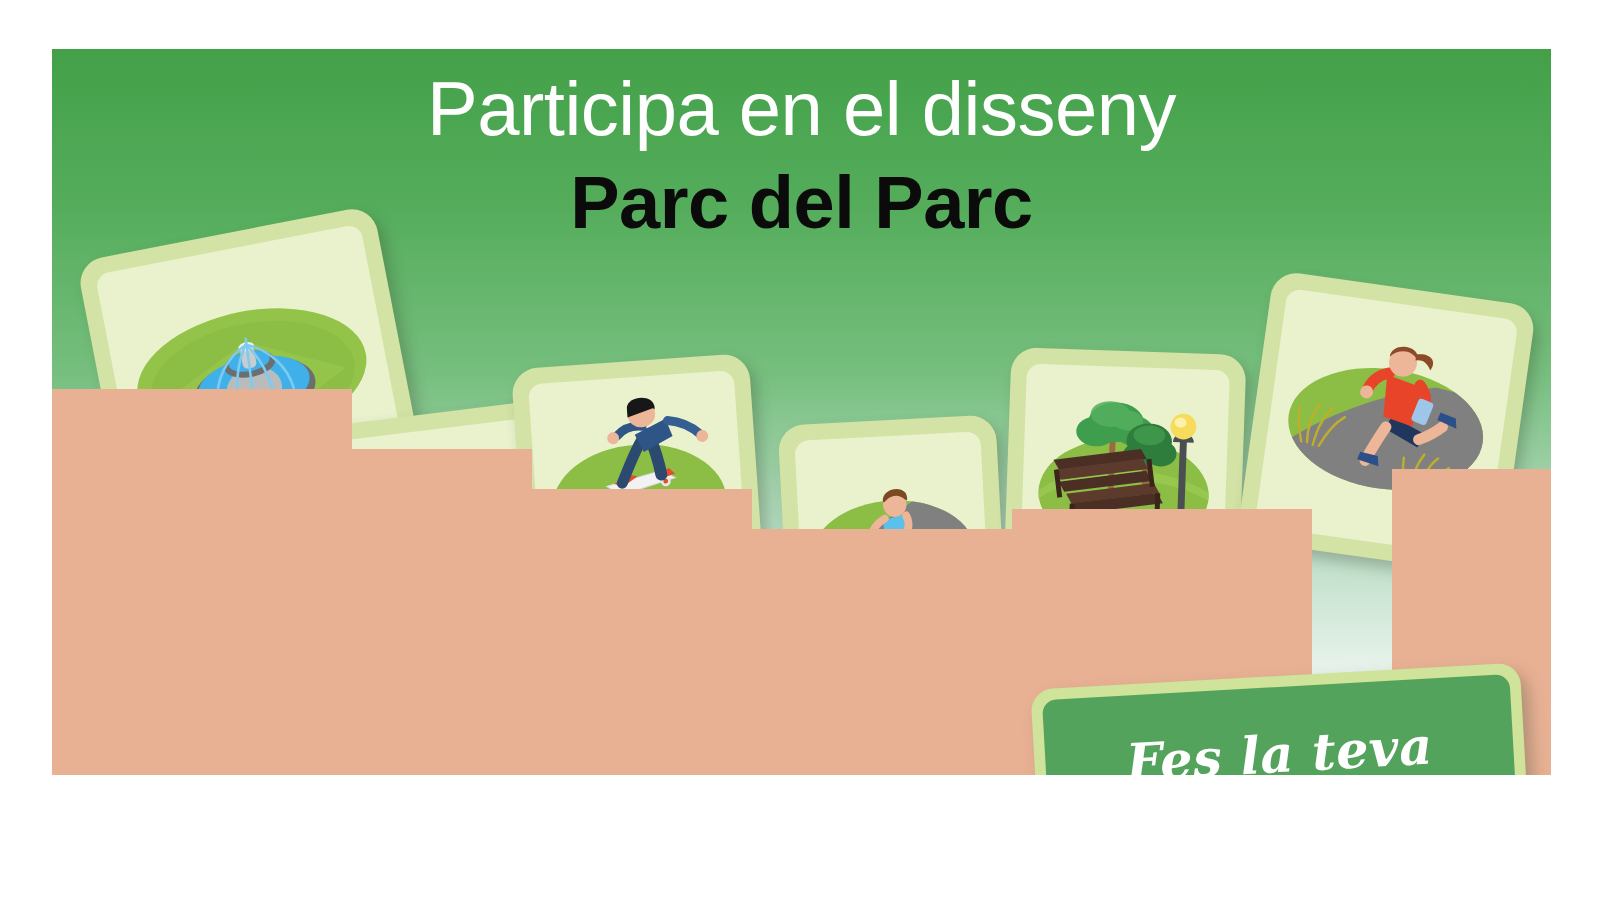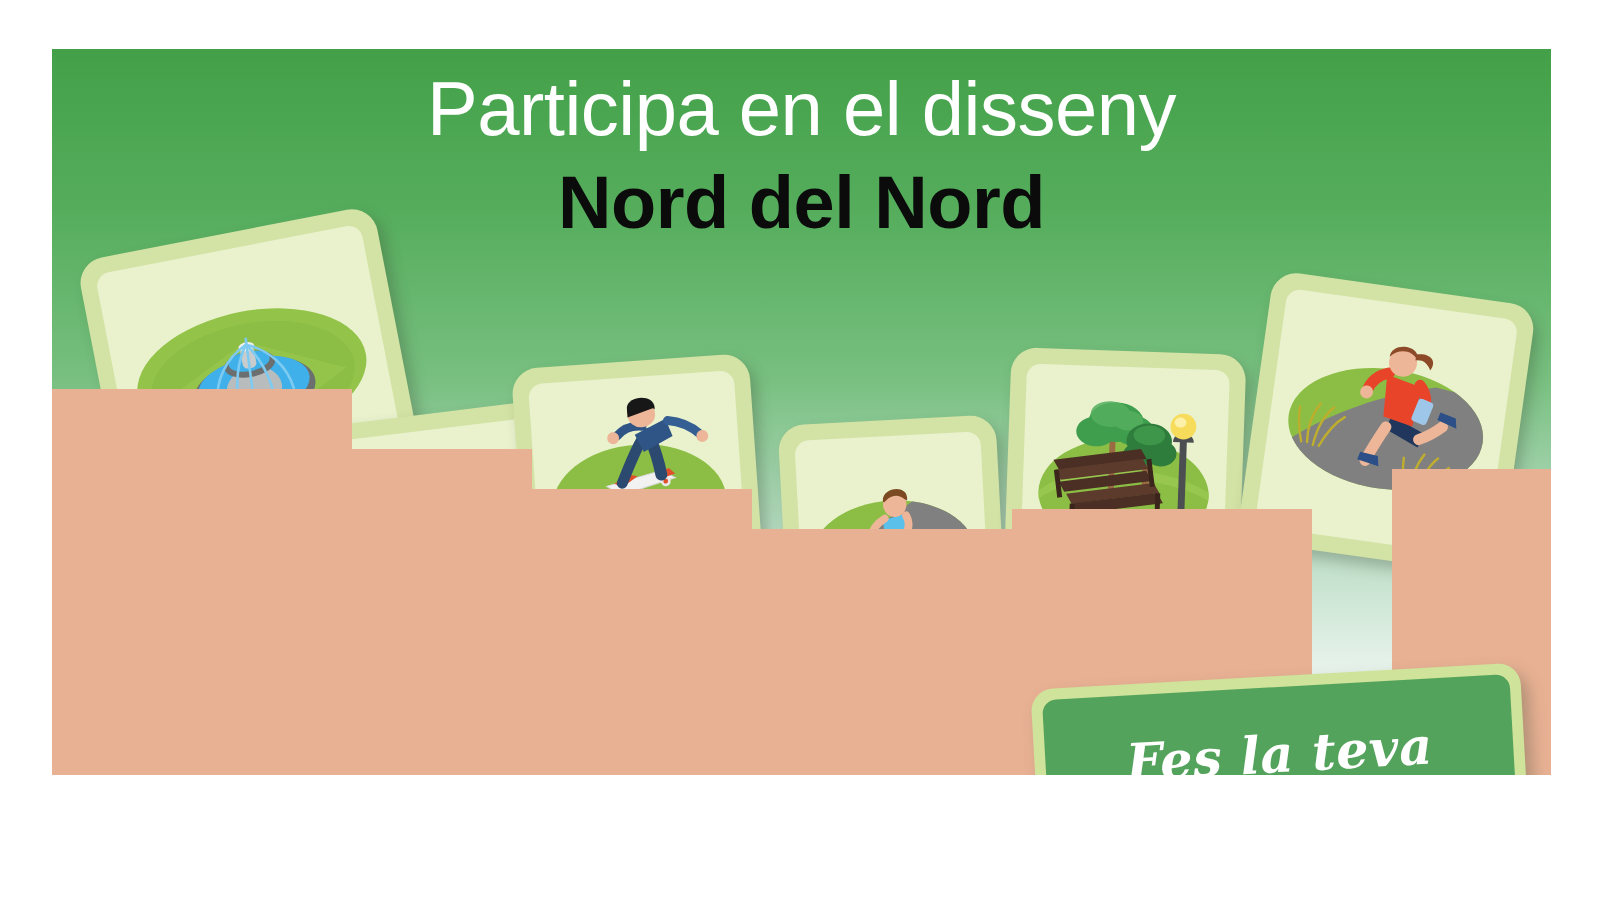--- a/index.html
+++ b/index.html
@@ -70,21 +70,21 @@
 </style>
 </head>
 <body>
 
 <div class="stage">
 
   <div class="panel">
 
     <div class="headline">
       <div class="h-line">Participa en el disseny</div>
-      <div class="h-strong">Nord del Nord</div>
+      <div class="h-strong">Parc del Parc</div>
     </div>
 
     <div class="card" style="left:48px;top:182px;width:302px;height:280px;transform:rotate(-11deg);">
       <div class="card-face">
         <div class="ellipse"></div>
         <svg class="scene" viewBox="0 0 270 250">
           <ellipse cx="135" cy="135" rx="104" ry="58" fill="#8cbe45"></ellipse>
           <path d="M40 140 L135 95 L230 140 L135 186 Z" fill="#9ac84e" opacity=".55"></path>
           <ellipse cx="135" cy="145" rx="62" ry="33" fill="#6c6f70"></ellipse>
           <ellipse cx="135" cy="140" rx="57" ry="29" fill="#3fb0ea"></ellipse>

